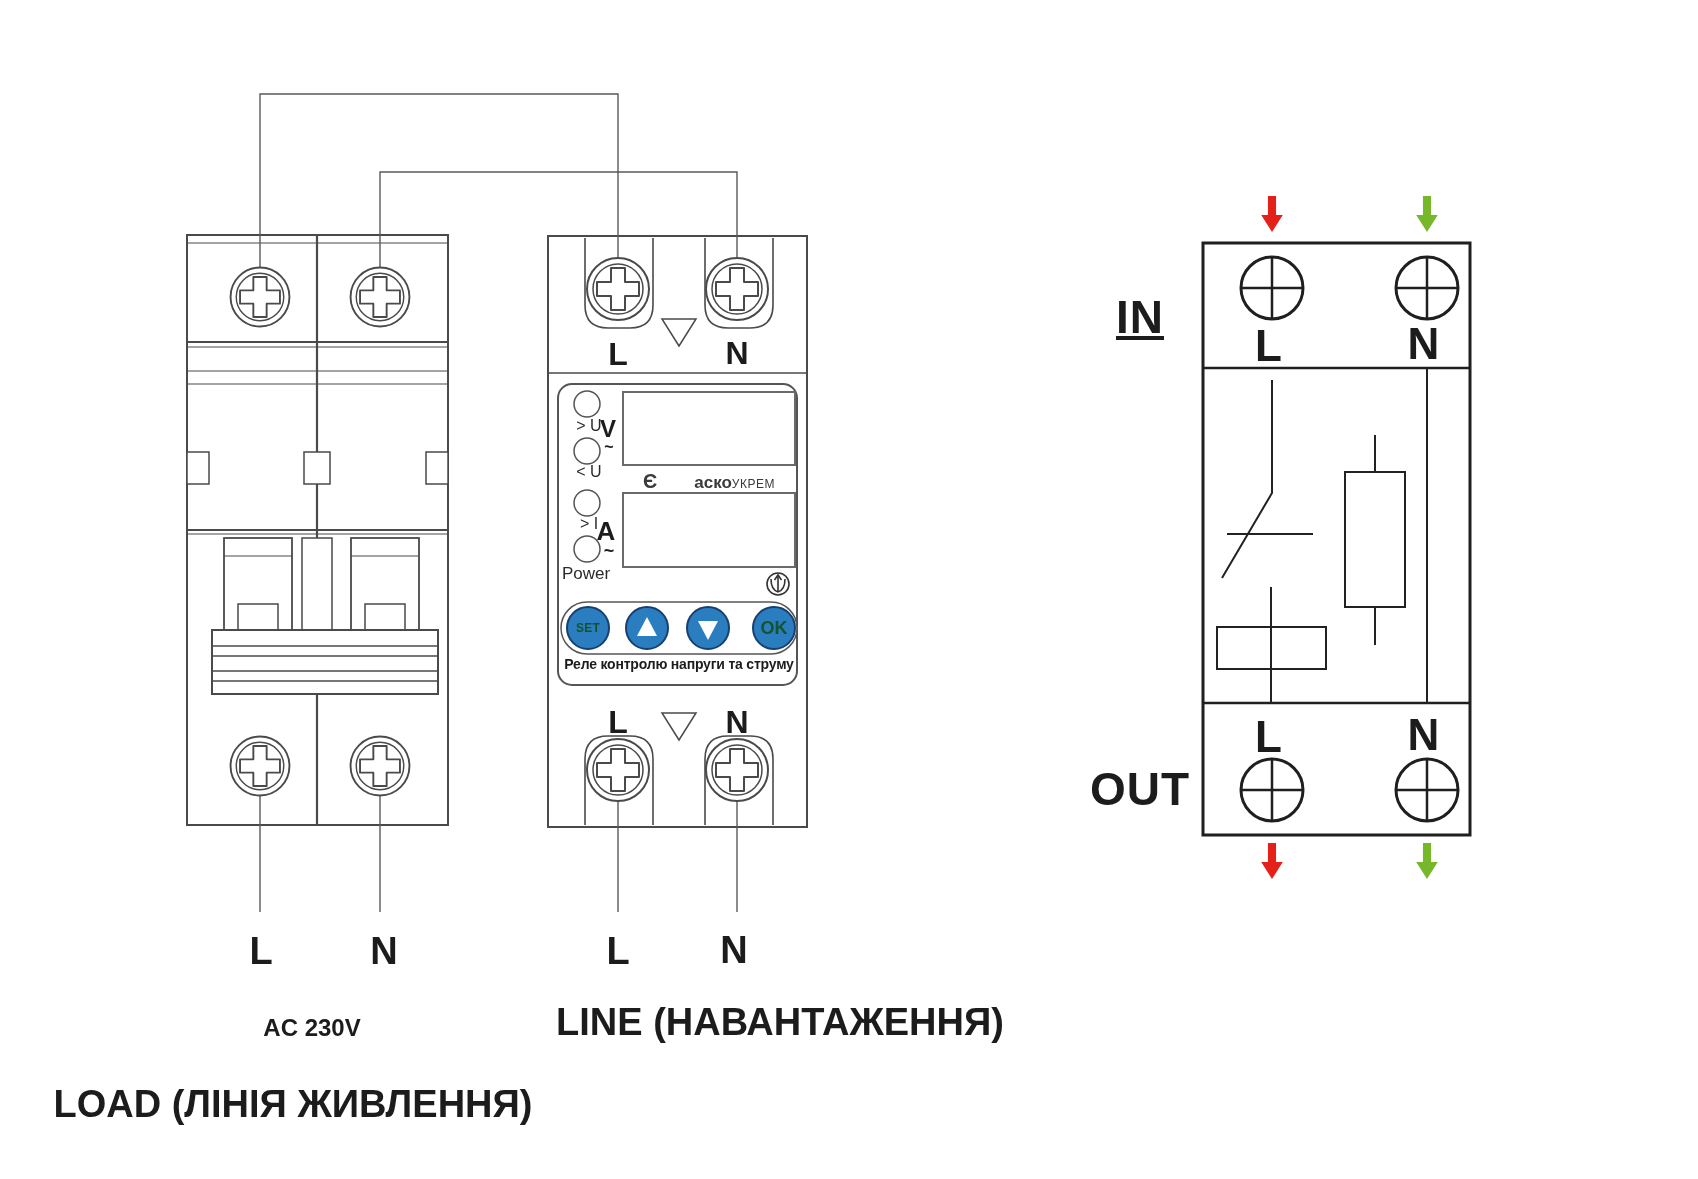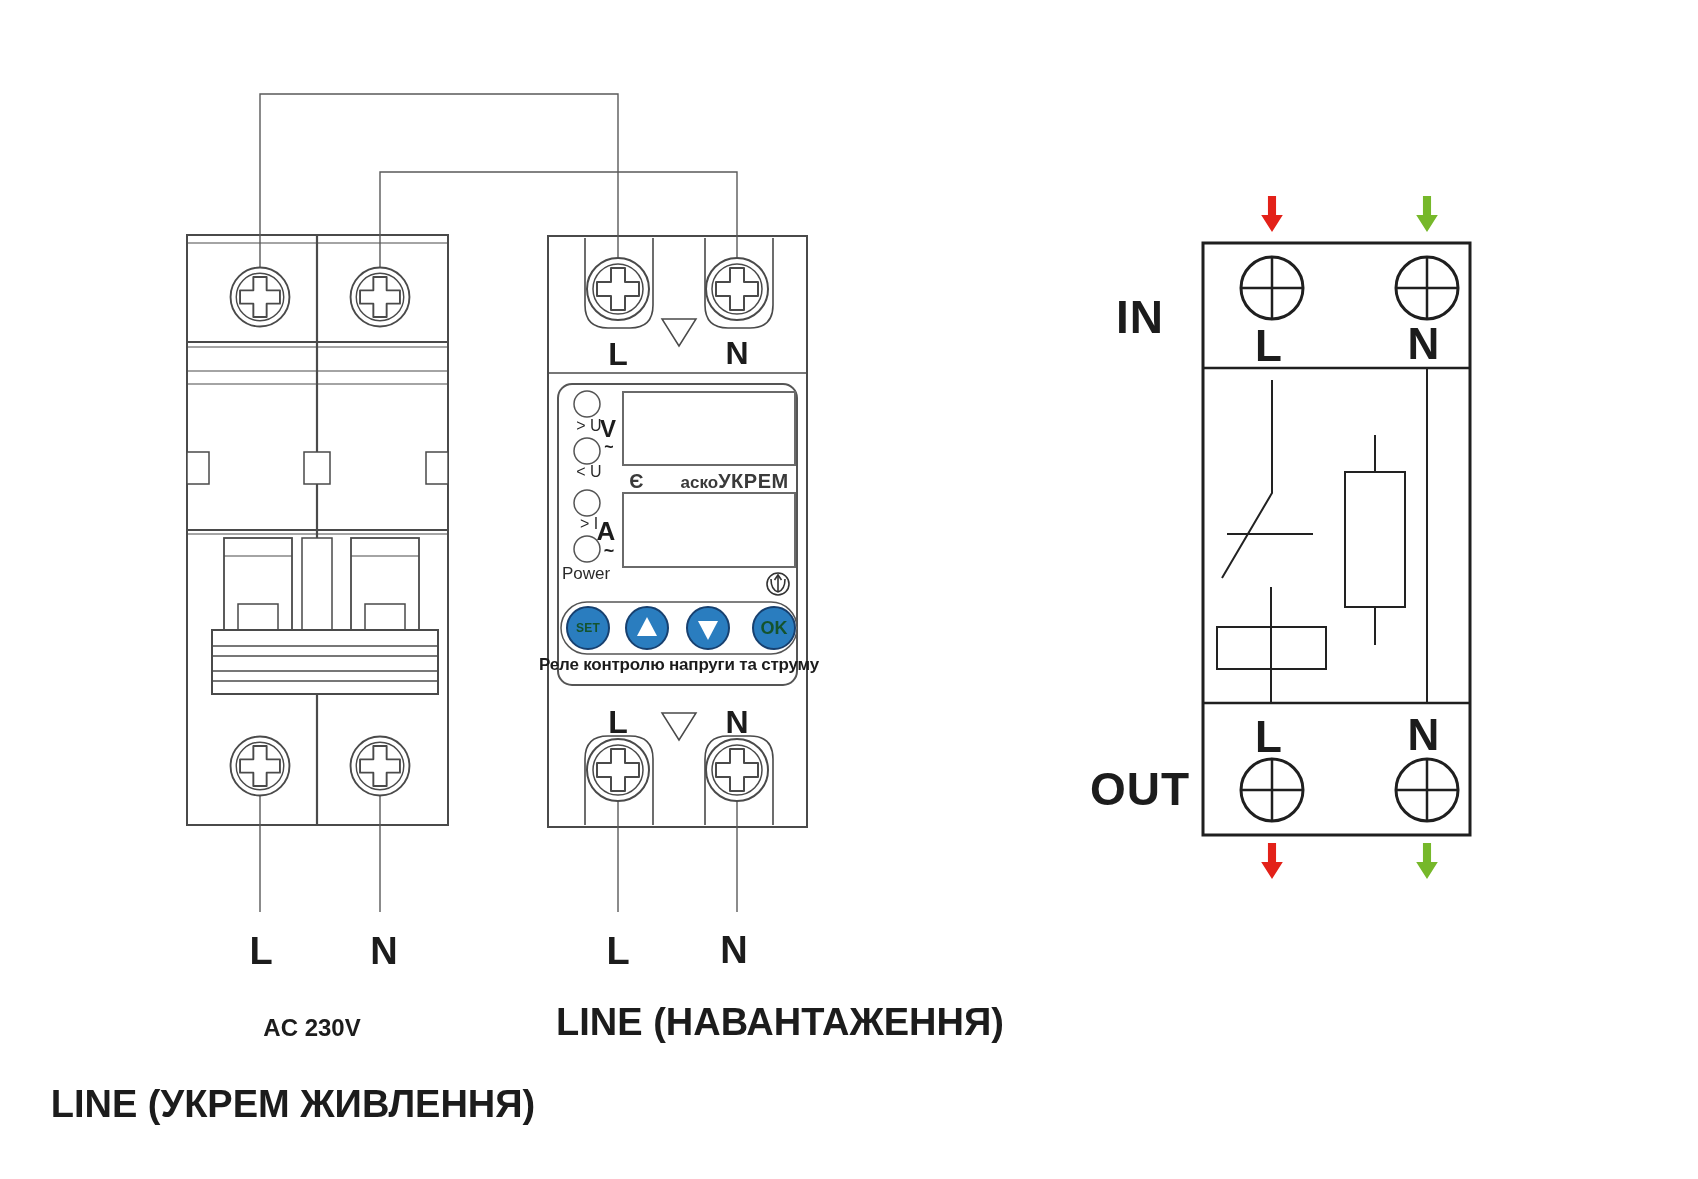--- a/index.html
+++ b/index.html
@@ -6,25 +6,25 @@
   #canvas{position:relative;width:1698px;height:1179px;background:#ffffff;overflow:hidden;
           font-family:"Liberation Sans",sans-serif;}
   #art{position:absolute;left:0;top:0;}
   .t{position:absolute;transform:translate(-50%,-50%);white-space:nowrap;
      font-family:"Liberation Sans",sans-serif;color:#1c1c1c;font-weight:bold;line-height:1;}
   .reg{font-weight:normal;color:#2a2a2a;}
   .s38{font-size:38px;} .s36{font-size:24px;} .s32{font-size:32px;}
   .s46{font-size:46px;letter-spacing:1px;} .s44{font-size:44px;letter-spacing:1px;}
   .s16{font-size:16px;} .s17{font-size:17px;}
   .btn-label{color:#14532d;}
-  .caption{font-size:17px;letter-spacing:-0.2px;}
+  .caption{font-size:14px;letter-spacing:-0.2px;}
   .brand{font-size:17px;color:#3a3a3a;}
   .brand .mark{font-weight:bold;font-size:20px;margin-right:3px;}
   .brand .bold{font-weight:bold;margin-left:34px;}
-  .brand .rest{font-weight:bold;font-size:20px;letter-spacing:0.5px;}
+  .brand .rest{font-weight:normal;font-size:12px;letter-spacing:0.5px;}
 </style>
 </head>
 <body>
 
 <div id="canvas">
 
 <svg id="art" width="1698" height="1179" viewBox="0 0 1698 1179">
   <defs>
     <g id="screw">
       <circle r="31" fill="#fff" stroke="#4a4a4a" stroke-width="2"></circle>
@@ -152,21 +152,21 @@
       <line x1="1375" y1="435" x2="1375" y2="472"></line>
       <line x1="1375" y1="607" x2="1375" y2="645"></line>
       <line x1="1427" y1="368" x2="1427" y2="703"></line>
     </g>
   </g>
 </svg>
 
 <div class="t s38" style="left:261px;top:951px;">L</div>
 <div class="t s38" style="left:384px;top:951px;">N</div>
 <div class="t s36" style="left:312px;top:1028px;">AC 230V</div>
-<div class="t s38" style="left:293px;top:1104px;">LINE (УКРЕМ ЖИВЛЕННЯ)</div>
+<div class="t s38" style="left:293px;top:1104px;">LOAD (ЛІНІЯ ЖИВЛЕННЯ)</div>
 
 <div class="t s32" style="left:618px;top:354px;">L</div>
 <div class="t s32" style="left:737px;top:353px;">N</div>
 <div class="t s16 reg" style="left:589px;top:426px;">&gt; U</div>
 <div class="t s16 reg" style="left:589px;top:472px;">&lt; U</div>
 <div class="t s16 reg" style="left:589px;top:524px;">&gt; I</div>
 <div class="t s17 reg" style="left:586px;top:573px;">Power</div>
 <div class="t" style="left:608px;top:429px;font-size:24px;">V</div>
 <div class="t" style="left:609px;top:447px;font-size:16px;">~</div>
 <div class="t" style="left:606px;top:531px;font-size:26px;">A</div>
@@ -175,20 +175,20 @@
 <div class="t btn-label" style="left:588px;top:628px;font-size:12px;letter-spacing:0.3px;">SET</div>
 <div class="t btn-label" style="left:774px;top:628px;font-size:18px;">OK</div>
 <div class="t caption" style="left:679px;top:664px;">Реле контролю напруги та струму</div>
 <div class="t s32" style="left:618px;top:722px;">L</div>
 <div class="t s32" style="left:737px;top:722px;">N</div>
 
 <div class="t s38" style="left:618px;top:951px;">L</div>
 <div class="t s38" style="left:734px;top:950px;">N</div>
 <div class="t s38" style="left:780px;top:1022px;">LINE (НАВАНТАЖЕННЯ)</div>
 
-<div class="t s46" style="left:1140px;top:317px;">IN</div>
+<div class="t s46" style="left:1140px;top:317px;text-decoration:underline;">IN</div>
 <div class="t s46" style="left:1140px;top:789px;">OUT</div>
 <div class="t s44" style="left:1269px;top:346px;">L</div>
 <div class="t s44" style="left:1424px;top:344px;">N</div>
 <div class="t s44" style="left:1269px;top:737px;">L</div>
 <div class="t s44" style="left:1424px;top:735px;">N</div>
 
 </div>
 
 </body></html>

